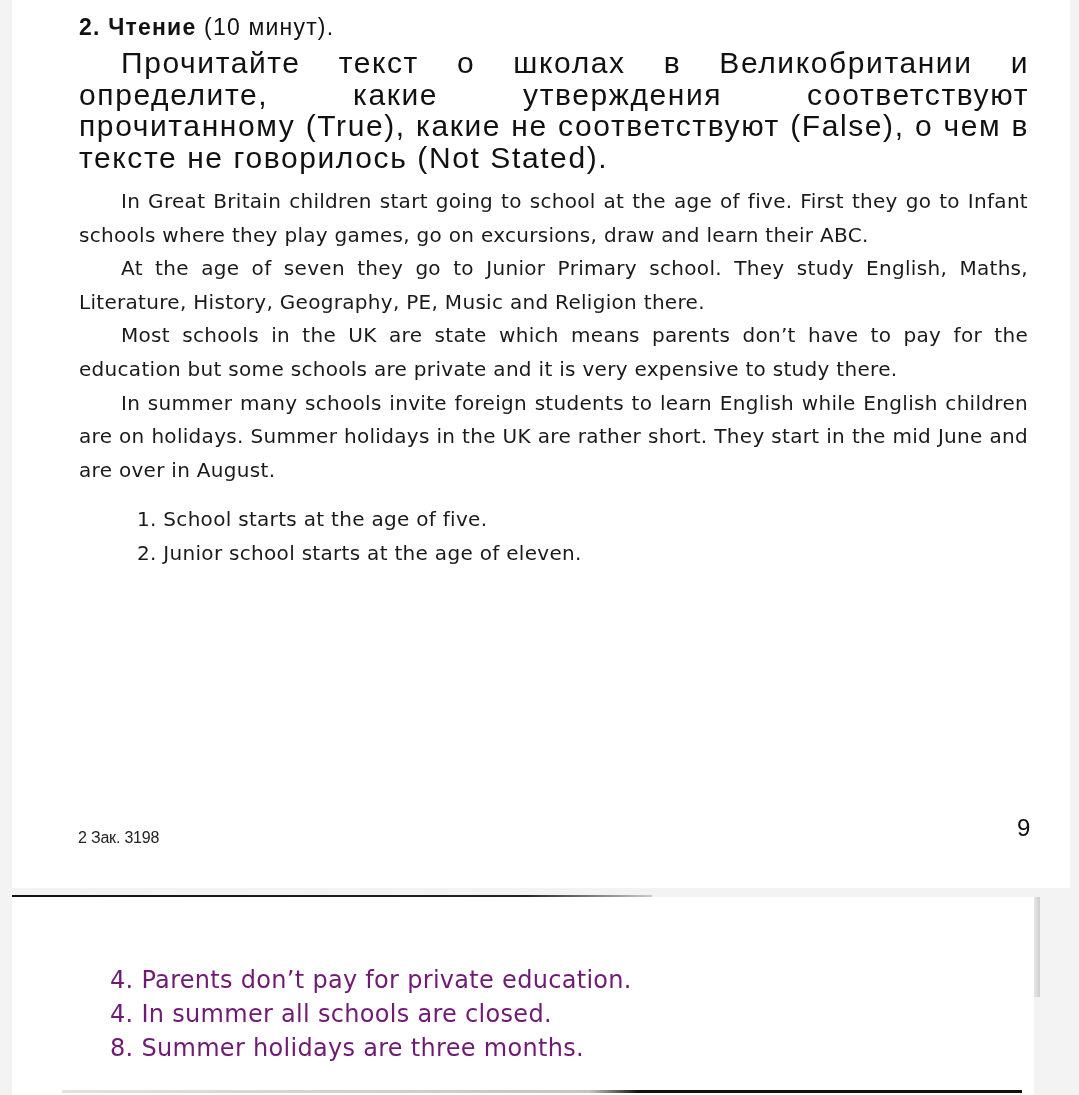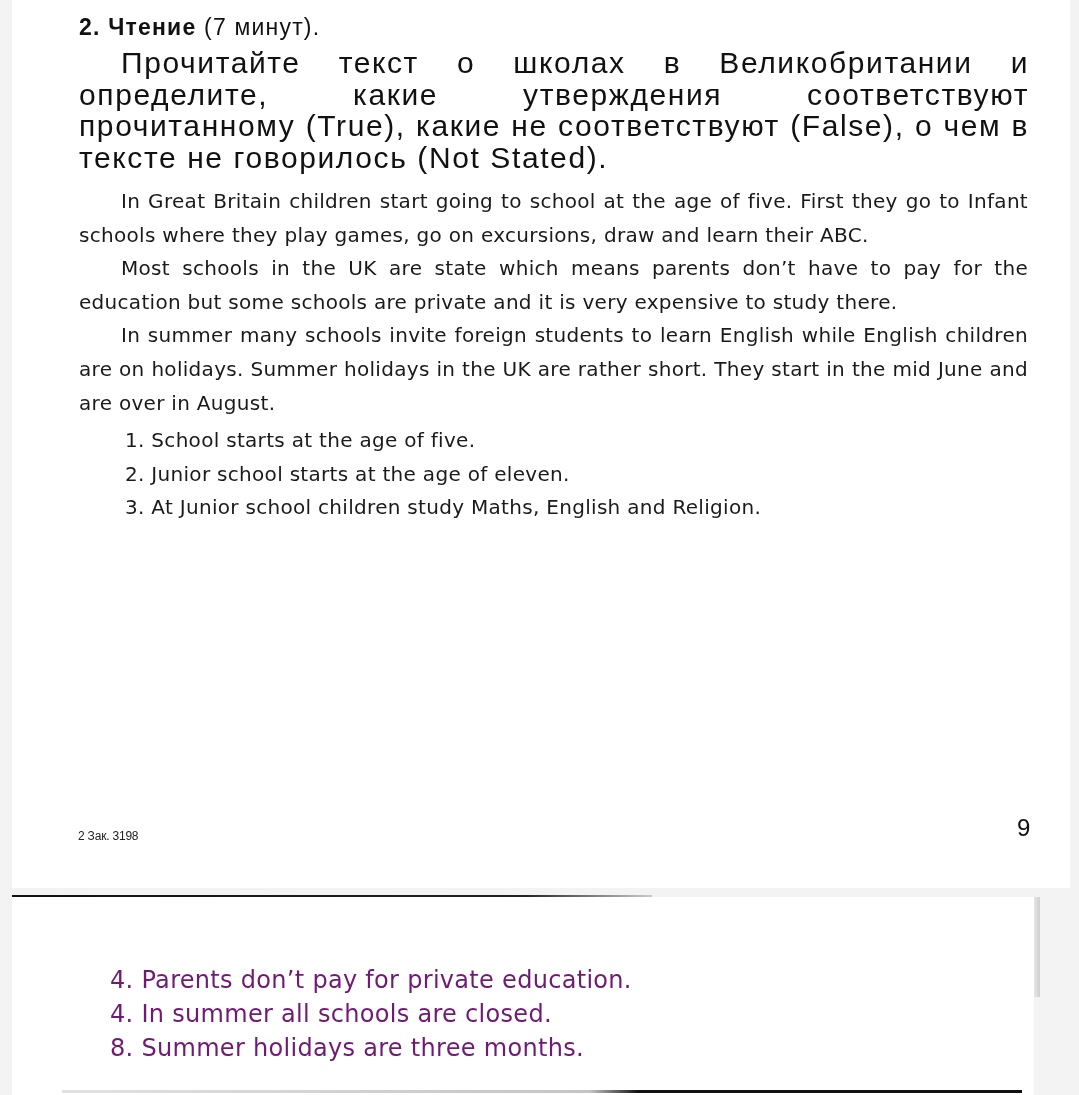--- a/index.html
+++ b/index.html
@@ -50,29 +50,29 @@
   .reading {
     position: absolute; left: 79px; top: 185px; width: 949px;
     font-family: "DejaVu Sans", sans-serif;
     font-size: 20px; line-height: 33.6px; letter-spacing: 0.3px;
     color: #1a1a1a;
   }
   .reading p {
     margin: 0; text-indent: 42px; text-align: justify;
   }
 
-  .questions { margin: 4px; padding: 0; list-style: none; }
+  .questions { margin: 16px; padding: 0; list-style: none; }
   .questions li {
     padding-left: 42px; white-space: nowrap;
   }
 
   .footer-code {
     position: absolute; left: 78px; top: 829px;
     font-family: "Liberation Sans", sans-serif;
-    font-size: 12px; color: #222; letter-spacing: -0.2px;
+    font-size: 16px; color: #222; letter-spacing: -0.2px;
   }
   .page-number {
     position: absolute; left: 1017px; top: 814px;
     font-family: "Liberation Sans", sans-serif;
     font-size: 24px; color: #111;
   }
 
   .questions2 {
     position: absolute; left: 110px; top: 963px;
     font-family: "DejaVu Sans", sans-serif;
@@ -86,35 +86,35 @@
 
 <div class="page1"></div>
 <div class="page2-topline"></div>
 <div class="page2"></div>
 <div class="page2-edge"></div>
 <div class="page2-bottomline"></div>
 
 <div class="task-heading">
   <b>2.</b>
   <b>Чтение</b>
-  <span>(7 минут).</span>
+  <span>(10 минут).</span>
 </div>
 
 <div class="instruction">
   <span class="first">Прочитайте текст о школах в Великобритании и определите, какие утверждения соответствуют прочитанному (True), какие не соответствуют (False), о чем в тексте не говорилось (Not Stated).</span>
 </div>
 
 <div class="reading">
   <p>In Great Britain children start going to school at the age of five. First they go to Infant schools where they play games, go on excursions, draw and learn their ABC.</p>
+  <p>At the age of seven they go to Junior Primary school. They study English, Maths, Literature, History, Geography, PE, Music and Religion there.</p>
   <p>Most schools in the UK are state which means parents don’t have to pay for the education but some schools are private and it is very expensive to study there.</p>
   <p>In summer many schools invite foreign students to learn Eng­lish while English children are on holidays. Summer holidays in the UK are rather short. They start in the mid June and are over in August.</p>
   <ul class="questions">
     <li>1. School starts at the age of five.</li>
     <li>2. Junior school starts at the age of eleven.</li>
-    <li>3. At Junior school children study Maths, English and Religion.</li>
   </ul>
 </div>
 
 <div class="footer-code">2 Зак. 3198</div>
 <div class="page-number">9</div>
 
 <ul class="questions2">
   <li>4. Parents don’t pay for private education.</li>
   <li>4. In summer all schools are closed.</li>
   <li>8. Summer holidays are three months.</li>

